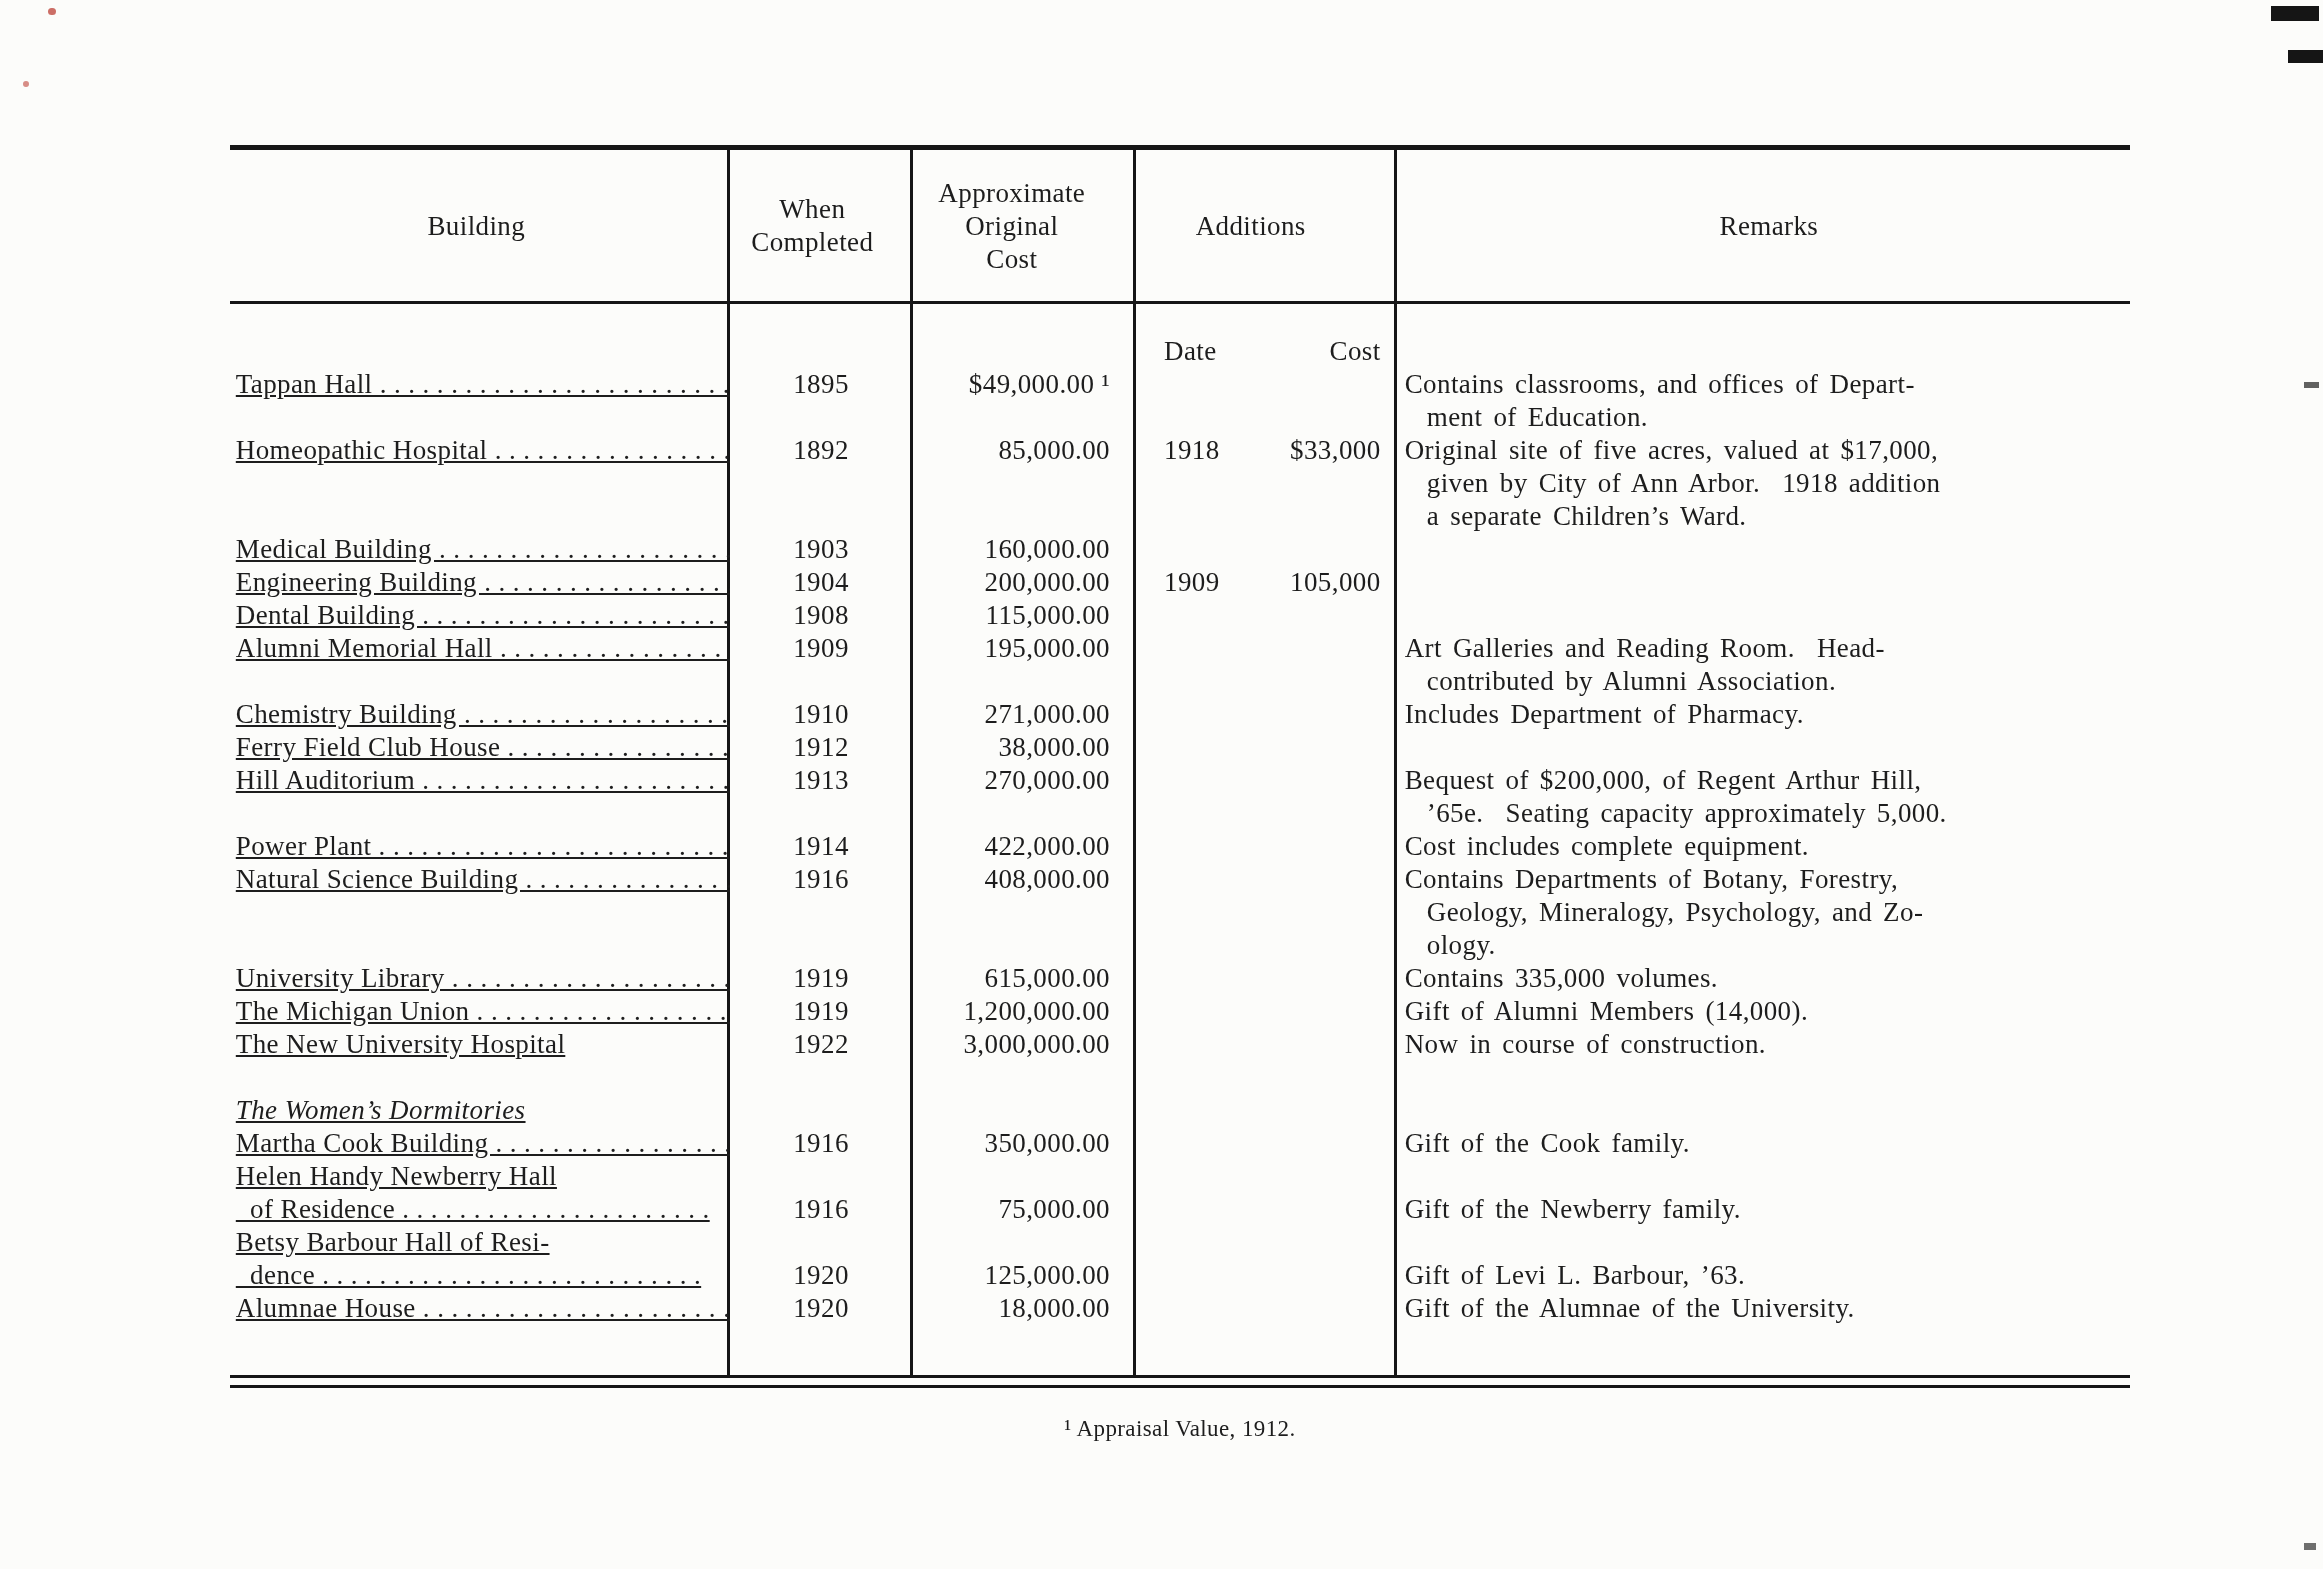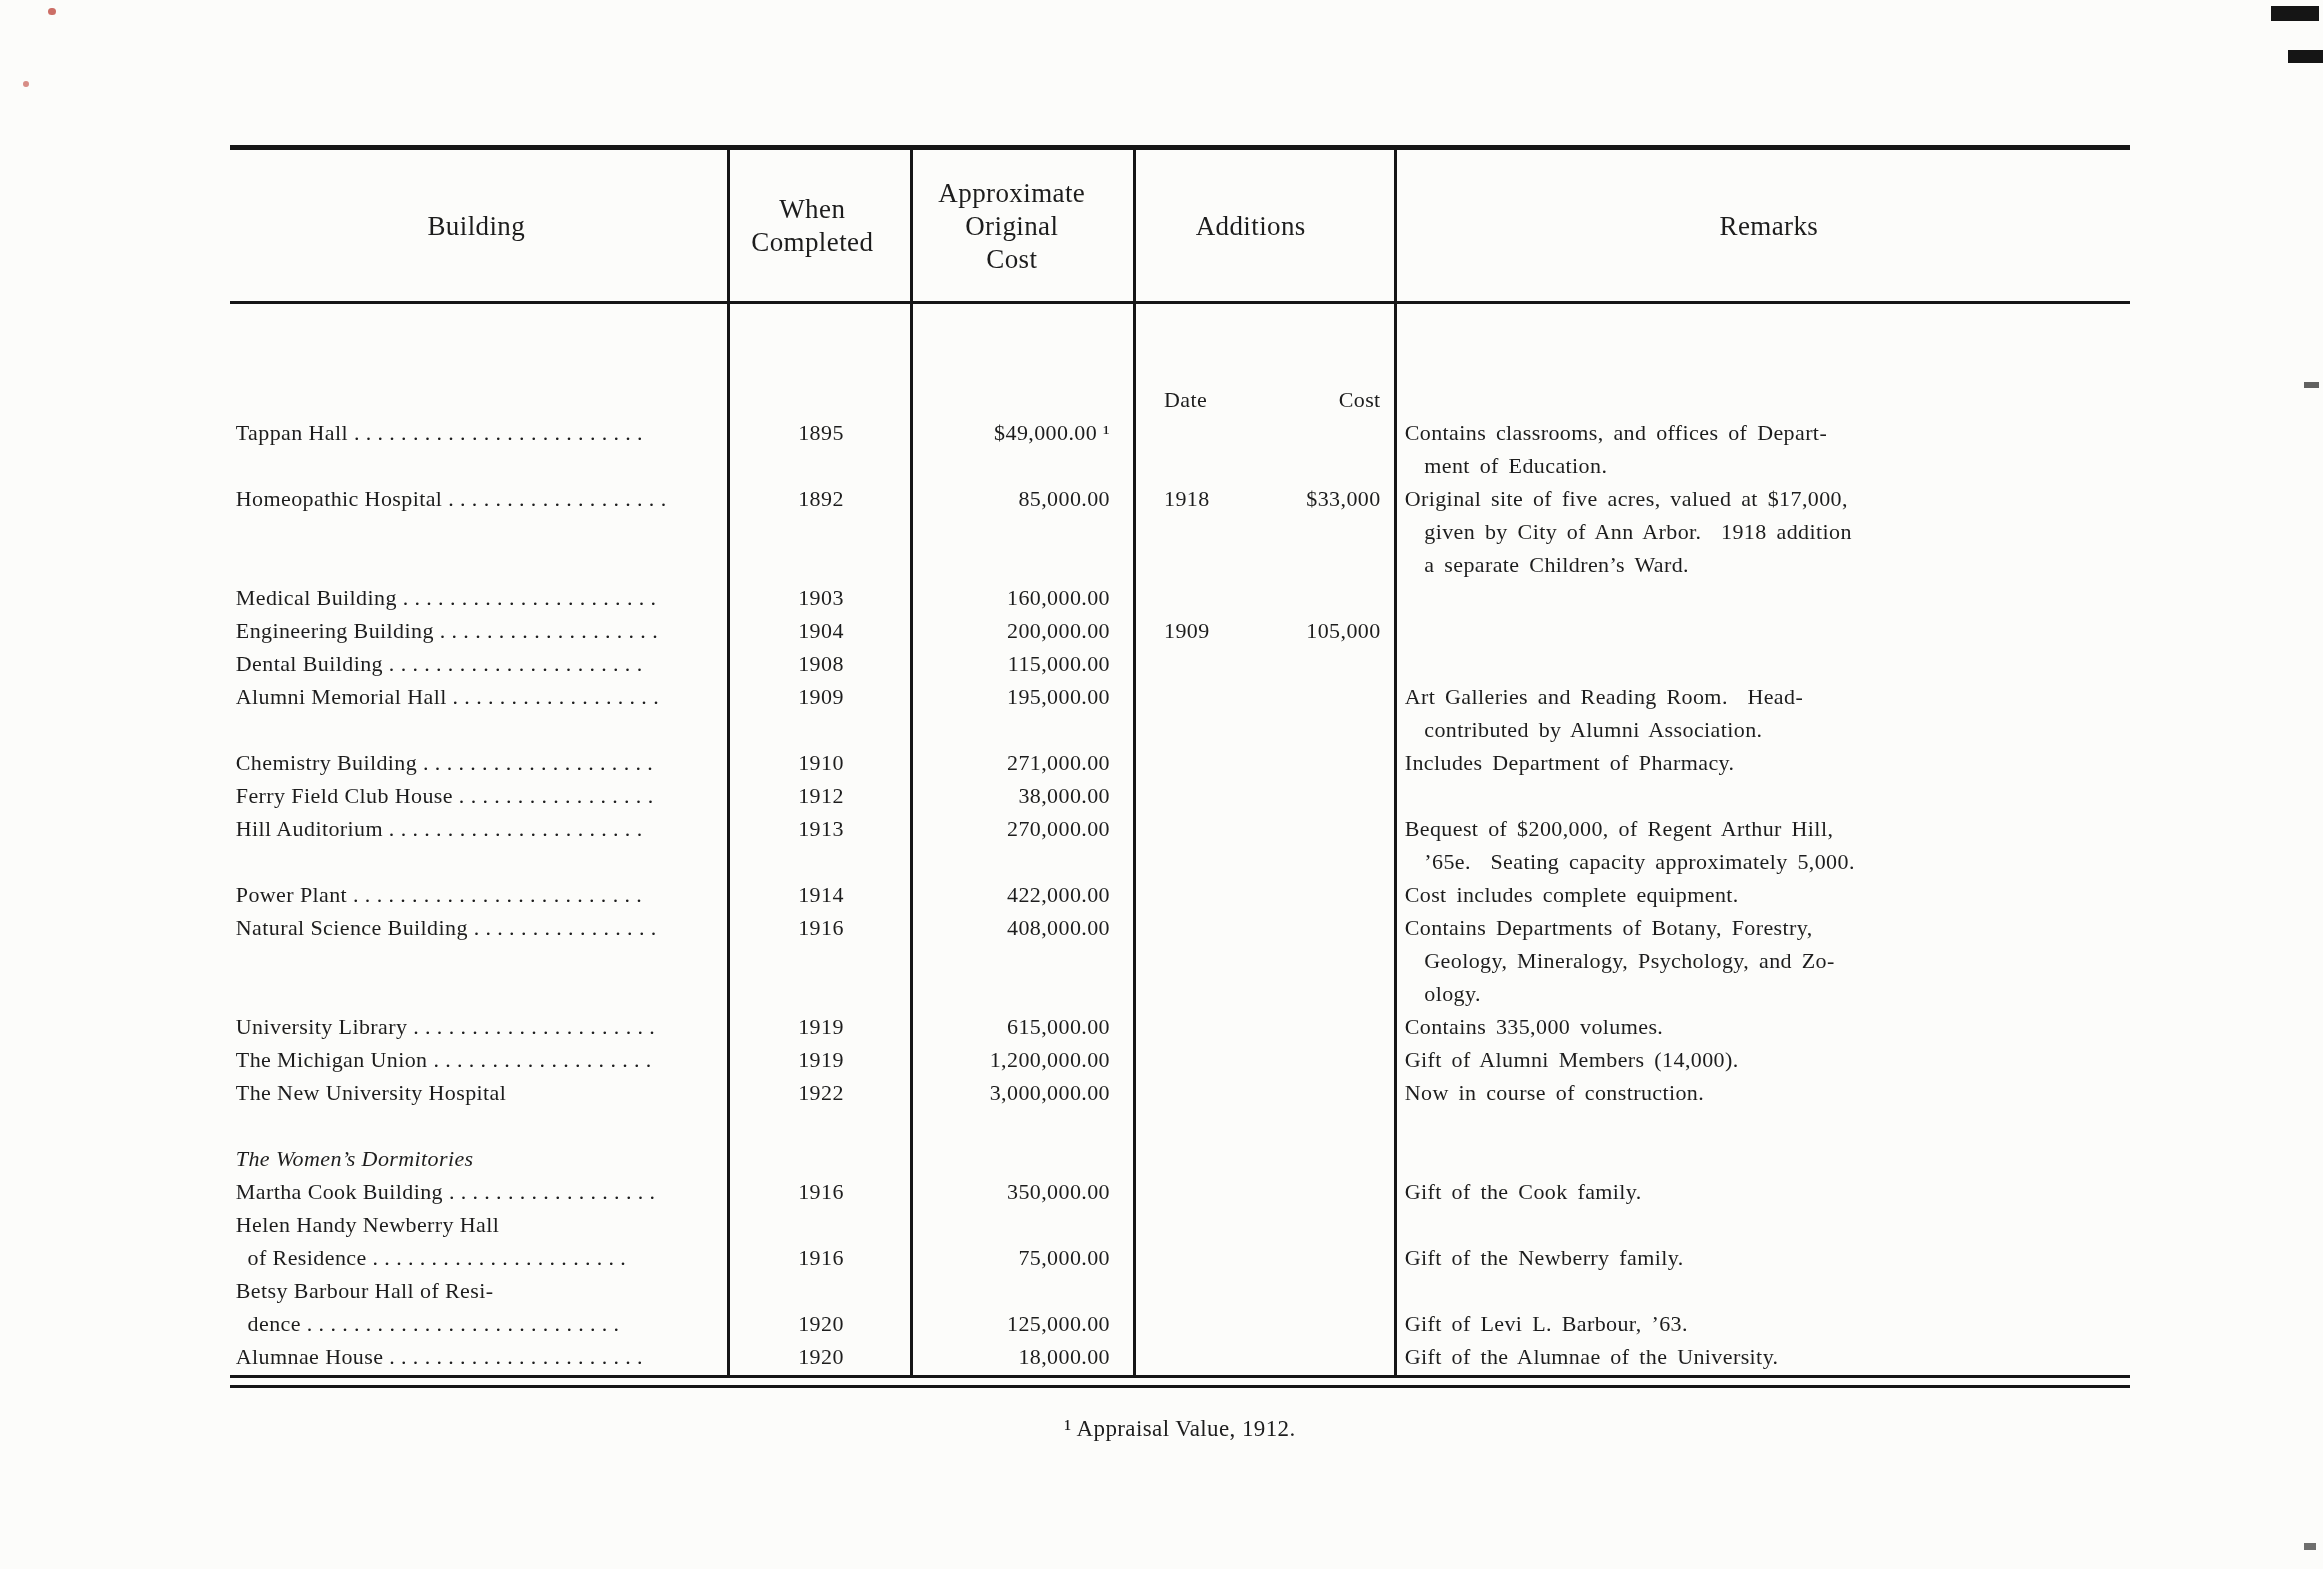--- a/index.html
+++ b/index.html
@@ -25,28 +25,28 @@
   
   .header-row{
     position:absolute;left:230px;top:150px;width:1900px;height:152px;
     display:flex;font-size:27px;
   }
   .hcell{display:flex;flex-direction:column;justify-content:center;height:100%;text-align:center;box-sizing:border-box;}
   .hcell div{line-height:33px;}
   .hw-b{width:500px;} .hw-y{width:182px;align-items:center;} .hw-c{width:223px;} .hw-a{width:262px;} .hw-r{width:733px;margin-left:28px;}
 
   
-  .table-body{position:absolute;left:230px;top:304px;width:1900px;font-size:22px;margin-top:48px;}
+  .table-body{position:absolute;left:230px;top:304px;width:1900px;font-size:27px;}
   .subheader-row{display:flex;height:64px;align-items:flex-end;}
   .line-row{display:flex;height:33px;}
   .cell{
     box-sizing:border-box;height:33px;line-height:33px;
     white-space:pre;overflow:hidden;
   }
-  .cell-building{width:500px;padding-left:5.8px;padding-right:8px;}
+  .cell-building{width:500px;padding-left:5.8px;padding-right:8px;text-decoration:underline;}
   .cell-year{width:182px;text-align:center;}
   .cell-cost{width:223px;text-align:right;padding-right:25px;}
   .cell-add-date{width:120px;padding-left:29px;}
   .cell-add-cost{width:142px;text-align:right;padding-right:16.4px;}
   .cell-remark{width:733px;padding-left:7.7px;word-spacing:3.9px;}
   .italic{font-style:italic;}
 
   
   .footnote{
     position:absolute;left:230px;top:1412px;width:1900px;

